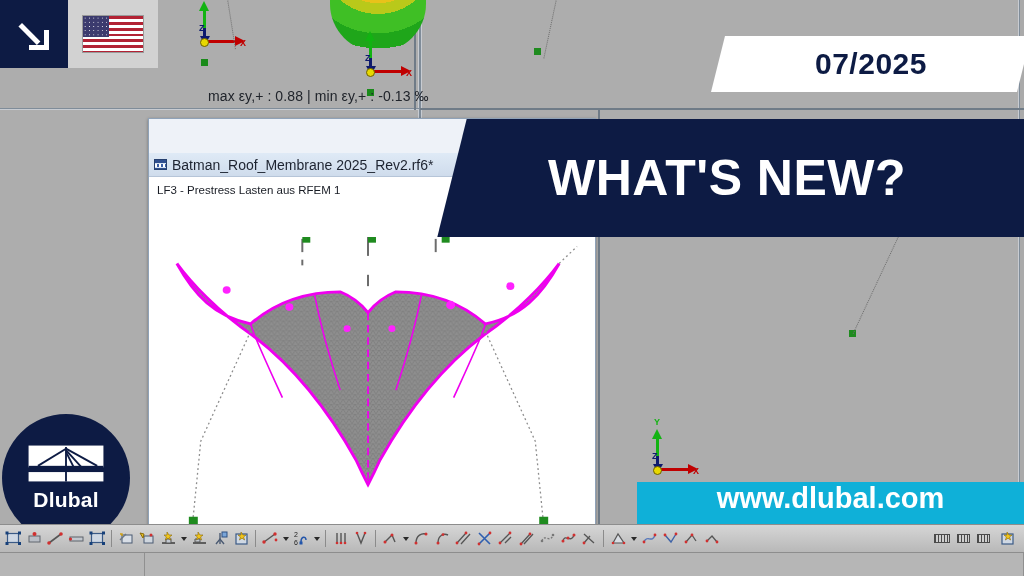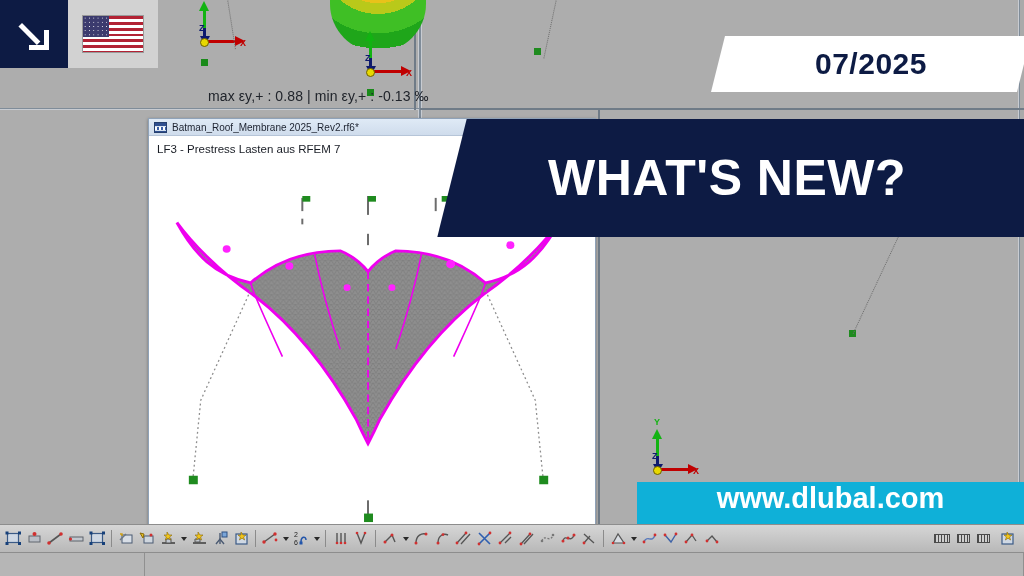--- a/index.html
+++ b/index.html
@@ -110,25 +110,25 @@
 
   
   .model-window {
     position: absolute; left: 148px; top: 118px;
     width: 448px; height: 412px;
     background: #eef2f8;
     border: 1px solid #8fa2b8;
     box-shadow: 0 1px 3px rgba(0,0,0,.35);
   }
   .mw-titlebar {
-    height: 17px; display: flex; align-items: center; gap: 5px;
+    height: 24px; display: flex; align-items: center; gap: 5px;
     padding: 0 5px;
     background: linear-gradient(#dfeaf6, #cfdcec);
     border-bottom: 1px solid #b6c5d8;
-    font-size: 10px; color: #1d2330;
+    font-size: 14px; color: #1d2330; margin-top: 34px;
   }
   .mw-appicon {
     width: 13px; height: 11px; flex: 0 0 auto;
     background:
       linear-gradient(#2f4f8f, #2f4f8f) 0 0/100% 3px no-repeat,
       repeating-linear-gradient(90deg, #fff 0 2px, #3a5fa8 2px 4px) 0 4px/100% 3px no-repeat,
       linear-gradient(#2f4f8f, #2f4f8f) 0 8px/100% 3px no-repeat;
     border: 1px solid #26406f;
   }
   .mw-canvas { position: relative; height: calc(100% - 17px); background: #ffffff; }
@@ -309,21 +309,21 @@
     </div>
   </div>
 
   <div class="model-window">
     <div class="mw-titlebar">
       <span class="mw-appicon"></span>
       <span>Batman_Roof_Membrane 2025_Rev2.rf6*</span>
     </div>
     <div class="mw-canvas">
       <div class="mw-loadtext">
-        <div>LF3 - Prestress Lasten aus RFEM 7</div>
+        <div>LF3 - Prestress Lasten aus RFEM 1</div>
       </div>
       <div class="mw-inner-frame">
         <svg viewBox="0 0 436 346" width="100%" height="100%" preserveAspectRatio="none">
           <defs>
             <pattern id="meshfill" width="6" height="5.2" patternUnits="userSpaceOnUse">
               <rect width="6" height="5.2" fill="#8e8e8e"></rect>
               <path d="M0,5.2 L3,0 L6,5.2" fill="none" stroke="#767676" stroke-width="0.6"></path>
               <path d="M0,0 L6,0" stroke="#767676" stroke-width="0.5"></path>
             </pattern>
           </defs>
@@ -394,20 +394,35 @@
 
   <div class="corner-mark">
     <span class="arrow"></span>
   </div>
   <div class="flag-box">
     <span class="us-flag">
       <span class="canton"></span>
     </span>
   </div>
 
+  <div class="logo-circle">
+    <svg class="logo-mark" viewBox="0 0 100 52">
+      <rect x="2" y="2" width="96" height="28" fill="#ffffff"></rect>
+      <rect x="2" y="36" width="96" height="12" fill="#ffffff"></rect>
+      <g stroke="#0d1b44" stroke-width="2.4" fill="none">
+        <path d="M50,4 L50,48"></path>
+        <path d="M50,6 L14,28"></path>
+        <path d="M50,6 L90,28"></path>
+        <path d="M50,8 L70,30"></path>
+        <path d="M50,10 L60,30"></path>
+      </g>
+      <rect x="2" y="28" width="96" height="4" fill="#0d1b44"></rect>
+    </svg>
+    <span class="logo-text">Dlubal</span>
+  </div>
 
   <div class="toolbar">
     <div class="tb-item">
       <svg width="17" height="17" viewBox="0 0 17 17">
           <rect x="2.5" y="3.5" width="11" height="9" fill="#cfd8e4" stroke="#3b5a86" stroke-width="1.2"></rect>
           <g fill="#16407a">
             <rect x="0.5" y="1.5" width="3" height="3"></rect>
             <rect x="13" y="1.5" width="3" height="3"></rect>
             <rect x="0.5" y="12" width="3" height="3"></rect>
             <rect x="13" y="12" width="3" height="3"></rect>

